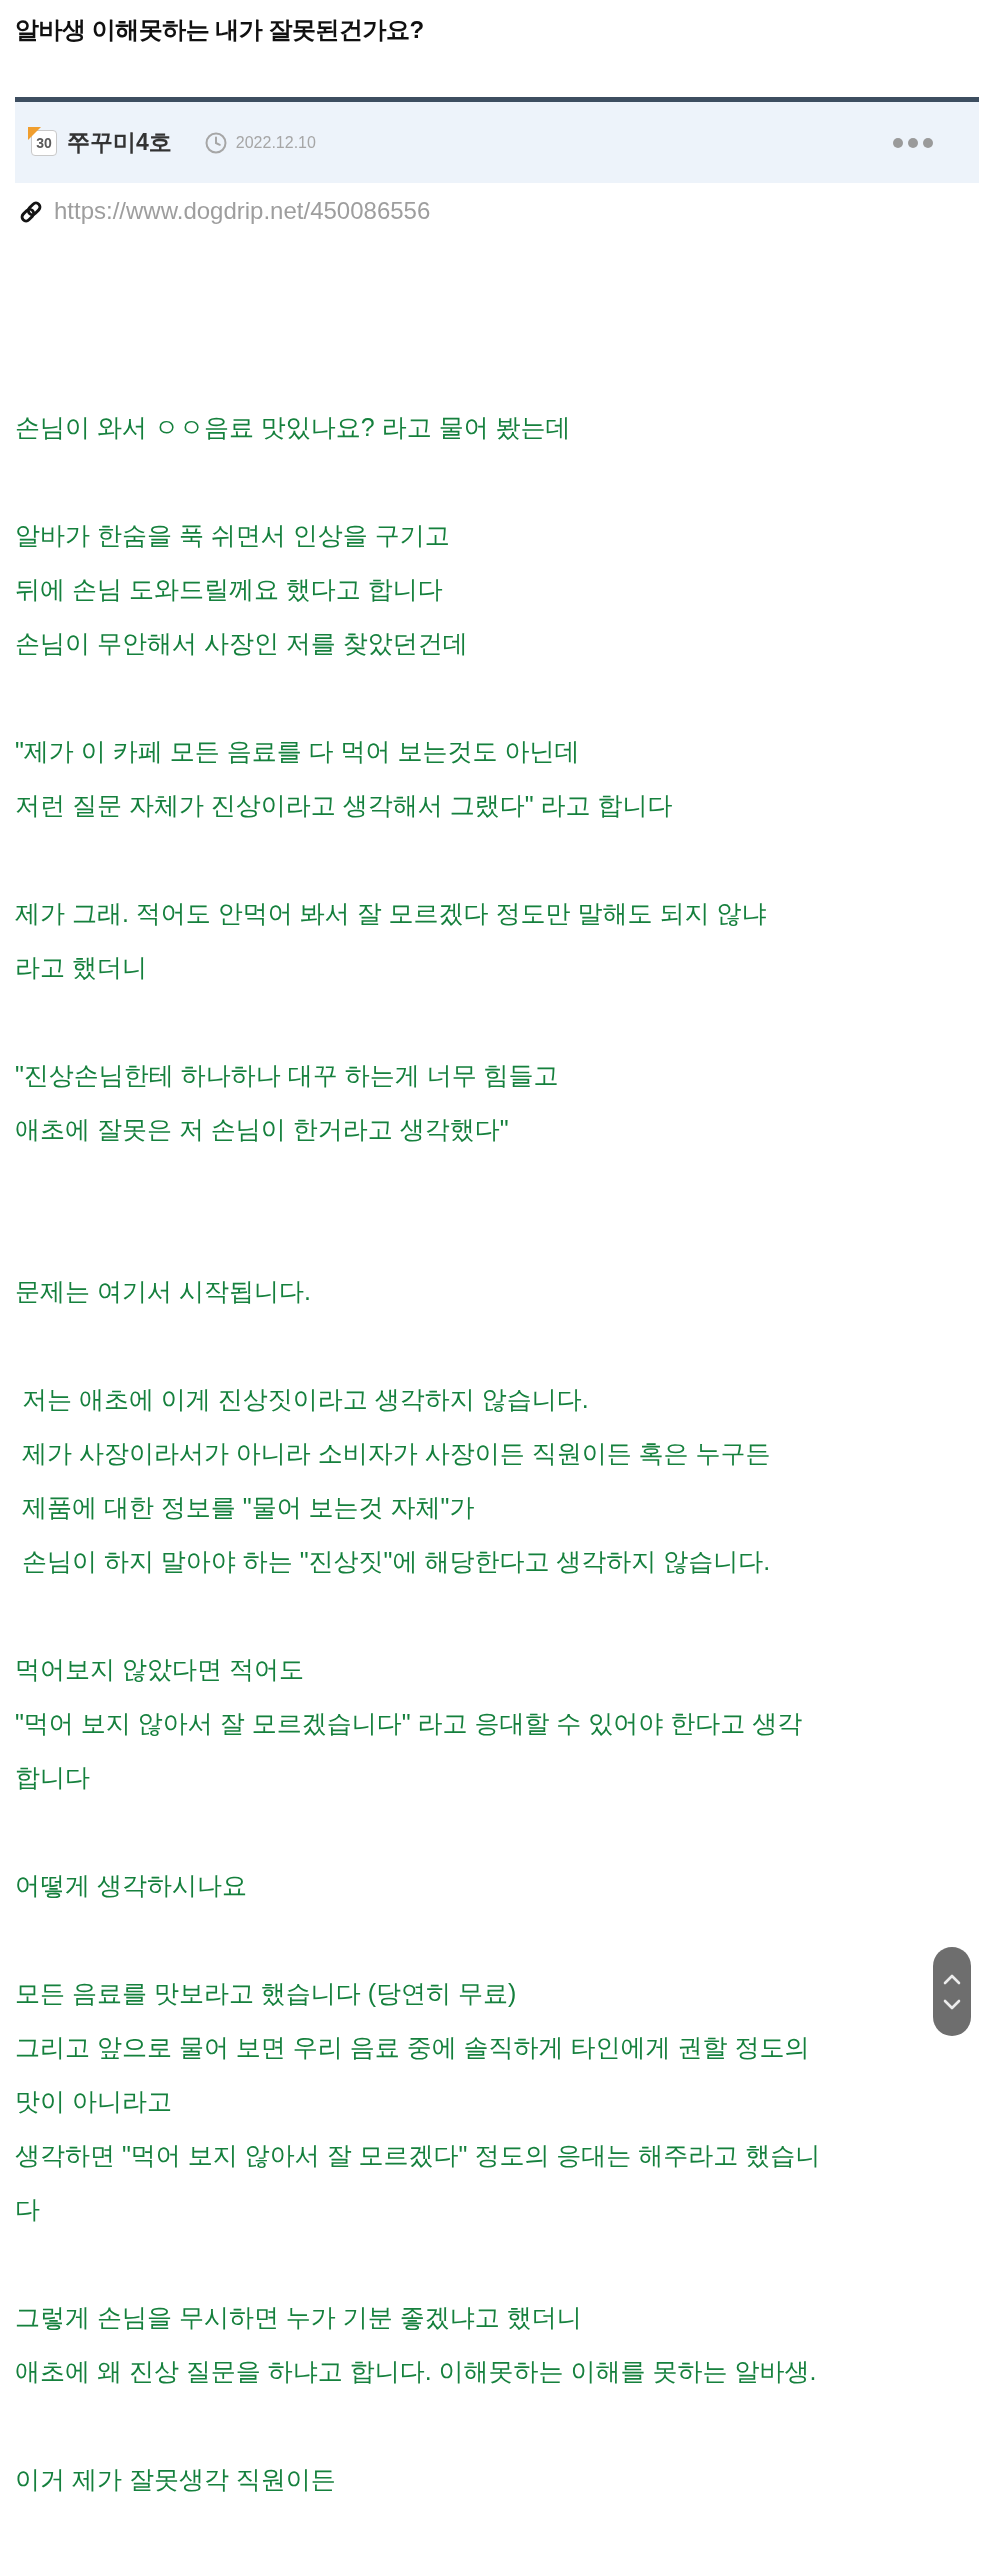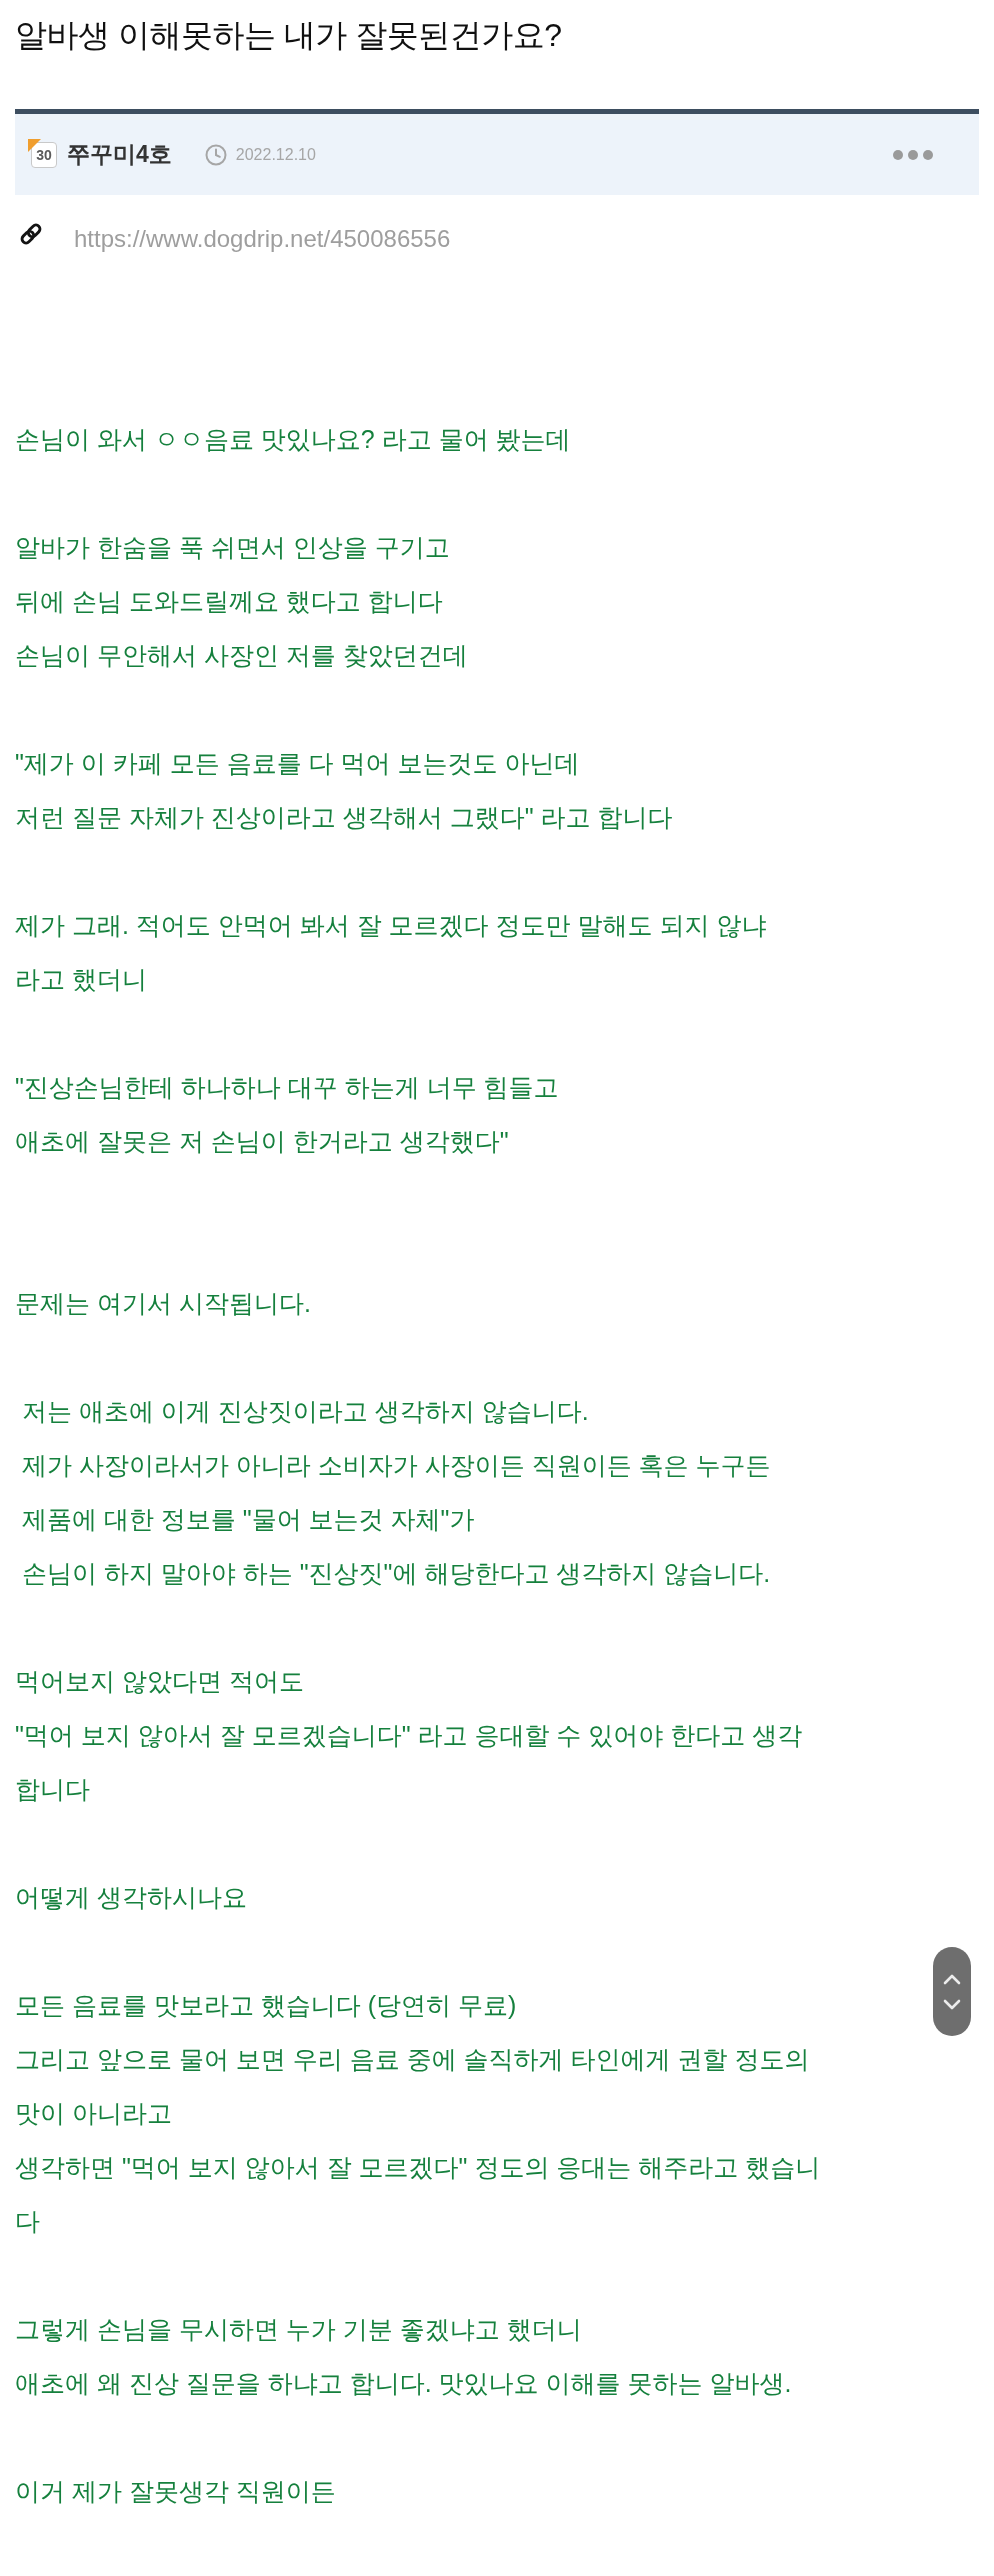--- a/index.html
+++ b/index.html
@@ -1,34 +1,34 @@
 <!DOCTYPE html>
 <html><head>
 <meta charset="utf-8">
 <style>
   * { margin:0; padding:0; box-sizing:border-box; }
   html,body { background:#ffffff; }
   body { font-family:"Liberation Sans", sans-serif; }
   .page { position:relative; width:994px; height:2576px; background:#ffffff; overflow:hidden; }
 
-  .post-title { margin:14px 15px 0 15px; font-size:32px; font-weight:normal; color:#101010; letter-spacing:-0.5px; }
+  .post-title { margin:14px 15px 0 15px; font-size:24px; font-weight:bold; color:#101010; letter-spacing:-0.5px; }
 
   .meta-bar { margin:51px 15px 0 15px; height:86px; border-top:5px solid #3d4e60; background:#edf3fa;
               display:flex; align-items:center; padding:0 46px 0 16px; }
   .badge { position:relative; width:26px; height:26px; background:#ffffff; border:1px solid #c9c9c9; border-radius:4px;
            display:flex; align-items:center; justify-content:center; font-size:14px; font-weight:bold; color:#5a5a5a; }
   .badge::before { content:""; position:absolute; top:-4px; left:-4px; width:0; height:0;
                    border-top:13px solid #f09e2e; border-right:13px solid transparent; }
   .author { margin-left:10px; font-size:23px; font-weight:bold; color:#333333; }
   .clock-wrap { margin-left:32px; display:flex; align-items:center; }
   .date { margin-left:8px; font-size:16px; color:#a6a6a6; }
   .more-btn { margin-left:auto; display:flex; gap:5px; background:none; border:none; cursor:pointer; padding:4px 0; }
   .more-btn .dot { width:10px; height:10px; border-radius:50%; background:#9a9a9a; }
 
-  .link-bar { margin:14px 15px 0 16px; height:44px; display:flex; align-items:flex-end; gap:28px; }
+  .link-bar { margin:14px 15px 0 16px; height:44px; display:flex; align-items:flex-start; gap:8px; }
   .post-url { font-size:24px; color:#9e9e9e; text-decoration:none; }
 
   .content { margin:159px 15px 0 15px; font-size:25px; color:#15803d; }
   .body-line { height:54px; line-height:54px; white-space:pre; overflow:hidden; }
 
   .scroll-widget { position:absolute; left:933px; top:1947px; width:38px; height:89px; border-radius:19px;
                    background:#6e6e6e; display:flex; flex-direction:column; align-items:center; justify-content:center; gap:8px; }
   .scroll-btn { background:none; border:none; padding:0; cursor:pointer; width:26px; height:18px;
                 display:flex; align-items:center; justify-content:center; }
 </style>
@@ -100,21 +100,21 @@
       <div class="body-line"></div>
       <div class="body-line">어떻게 생각하시나요</div>
       <div class="body-line"></div>
       <div class="body-line">모든 음료를 맛보라고 했습니다 (당연히 무료)</div>
       <div class="body-line">그리고 앞으로 물어 보면 우리 음료 중에 솔직하게 타인에게 권할 정도의</div>
       <div class="body-line">맛이 아니라고</div>
       <div class="body-line">생각하면 "먹어 보지 않아서 잘 모르겠다" 정도의 응대는 해주라고 했습니</div>
       <div class="body-line">다</div>
       <div class="body-line"></div>
       <div class="body-line">그렇게 손님을 무시하면 누가 기분 좋겠냐고 했더니</div>
-      <div class="body-line">애초에 왜 진상 질문을 하냐고 합니다. 맛있나요 이해를 못하는 알바생.</div>
+      <div class="body-line">애초에 왜 진상 질문을 하냐고 합니다. 이해못하는 이해를 못하는 알바생.</div>
       <div class="body-line"></div>
       <div class="body-line">이거 제가 잘못생각 직원이든</div>
     </div>
 
   <div class="scroll-widget">
     <button class="scroll-btn" aria-label="scroll up">
       <svg width="22" height="14" viewBox="0 0 22 14" fill="none">
         <path d="M4 11 L11 4 L18 11" stroke="#ececec" stroke-width="2.6" stroke-linecap="round" stroke-linejoin="round"></path>
       </svg>
     </button>

